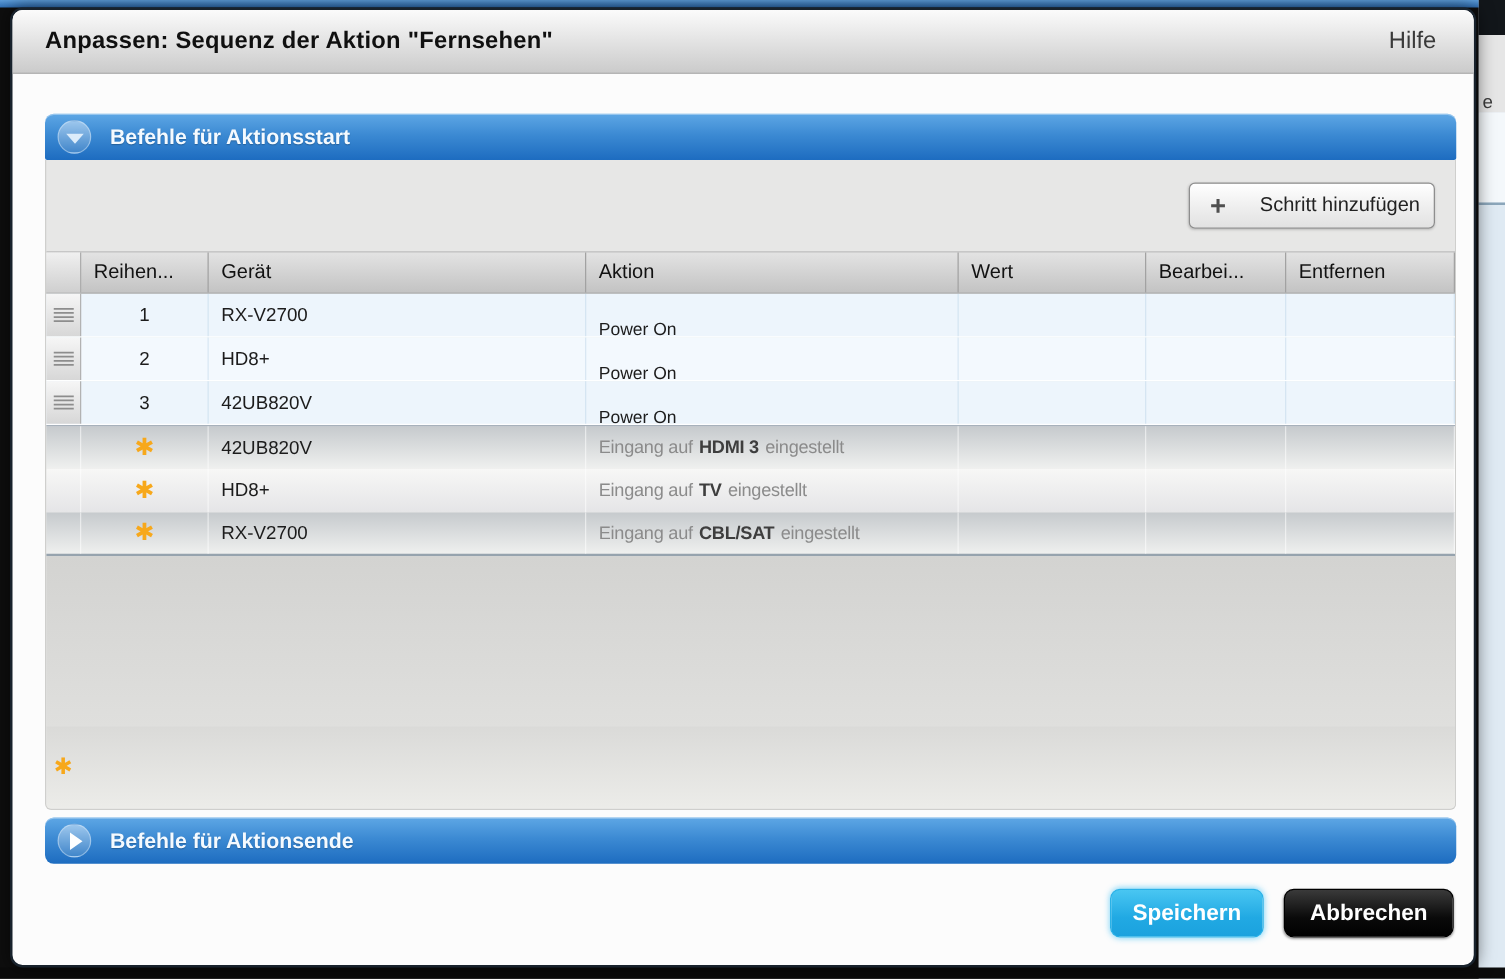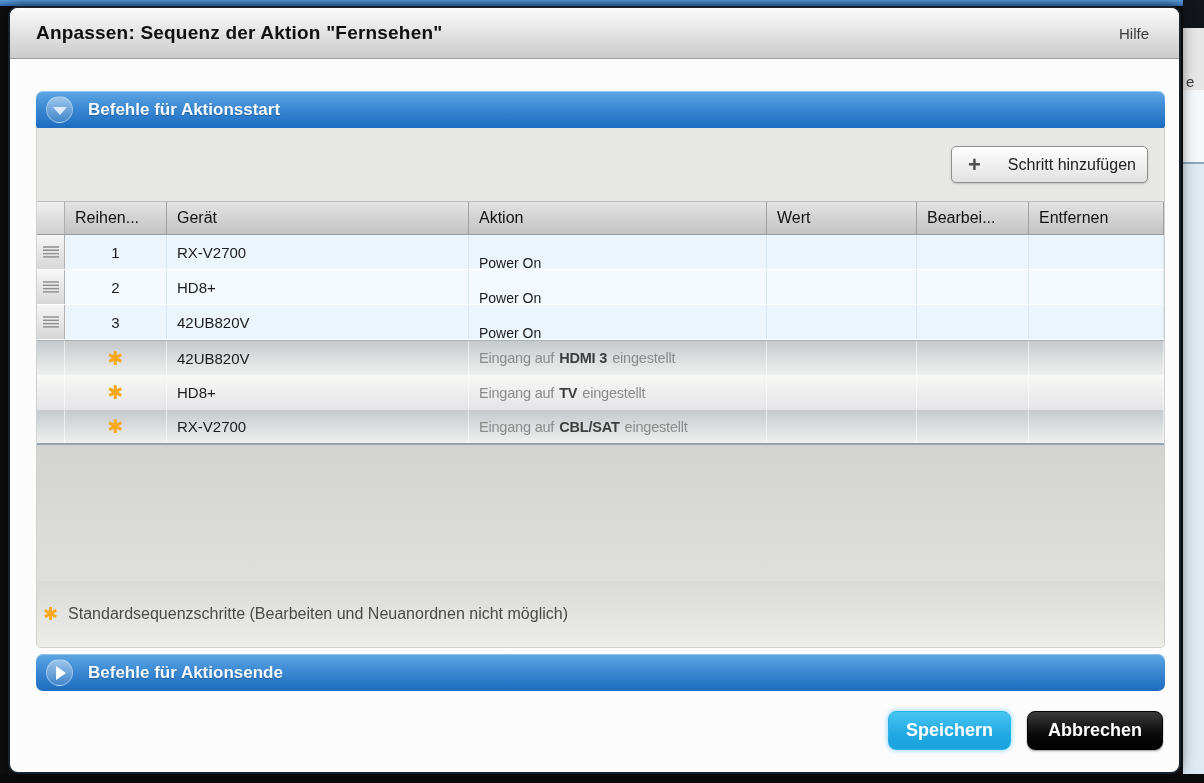--- a/index.html
+++ b/index.html
@@ -25,21 +25,21 @@
     display:flex;flex-direction:column;overflow:hidden;
     box-shadow:0 0 14px rgba(0,0,0,.55);
   }
   .titlebar{
     flex:0 0 50px;background:linear-gradient(#fbfbfb,#cbcbcb);
     border-bottom:1px solid #9d9d9d;
     display:flex;align-items:center;justify-content:space-between;
     padding:0 30px 0 26px;
   }
   .title{font-size:19px;font-weight:bold;color:#101010;letter-spacing:.2px}
-  .help{font-size:15px;color:#3a3a3a;cursor:pointer}
+  .help{font-size:19px;color:#3a3a3a;cursor:pointer}
 
   .content{flex:1;display:flex;flex-direction:column;padding:32px 14px 0 26px}
 
   
   .bar{
     flex:0 0 37px;height:37px;border-radius:7px;
     background:linear-gradient(#5ea7e5 0%,#3c8ad3 45%,#1d6cc0 100%);
     display:flex;align-items:center;padding:0 10px;box-sizing:border-box;
     box-shadow:inset 0 1px 0 rgba(255,255,255,.35);
   }
@@ -264,21 +264,20 @@
           <div class="td c5"></div>
           <div class="td c6"></div>
         </div>
 
       </div>
 
       <div class="filler"></div>
 
       <div class="footnote">
         <span class="star-span">✱</span>
-        <span>Standardsequenzschritte (Bearbeiten und Neuanordnen nicht möglich)</span>
       </div>
 
     </div>
 
     <div class="bar end">
       <span class="disc">
         <span class="tri-right"></span>
       </span>
       <span class="bar-title">Befehle für Aktionsende</span>
     </div>

